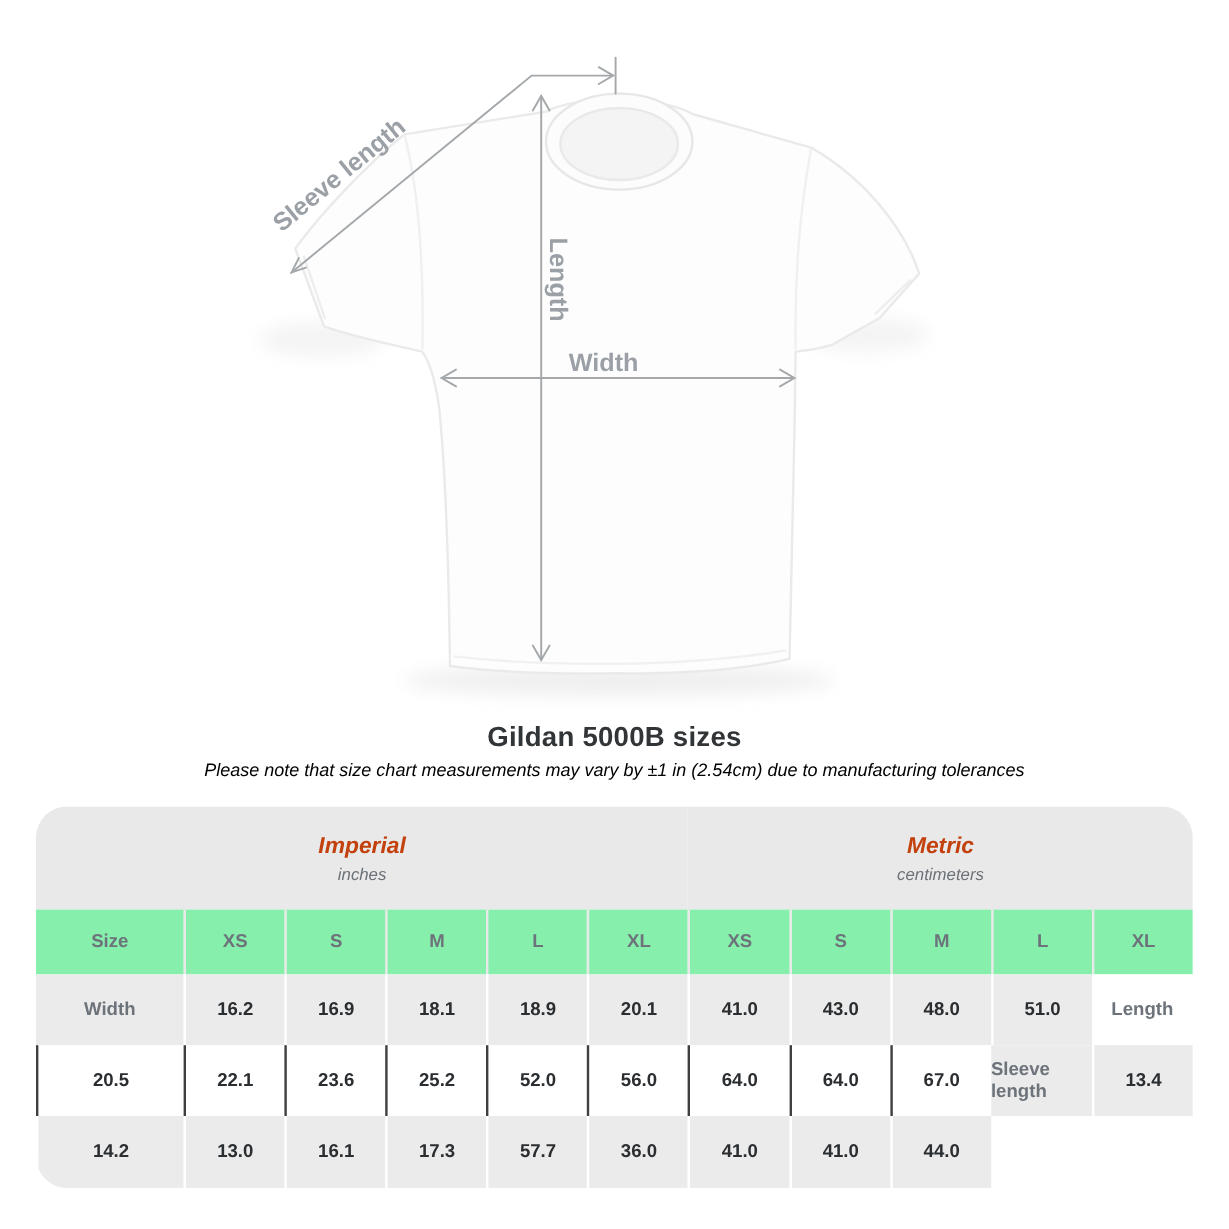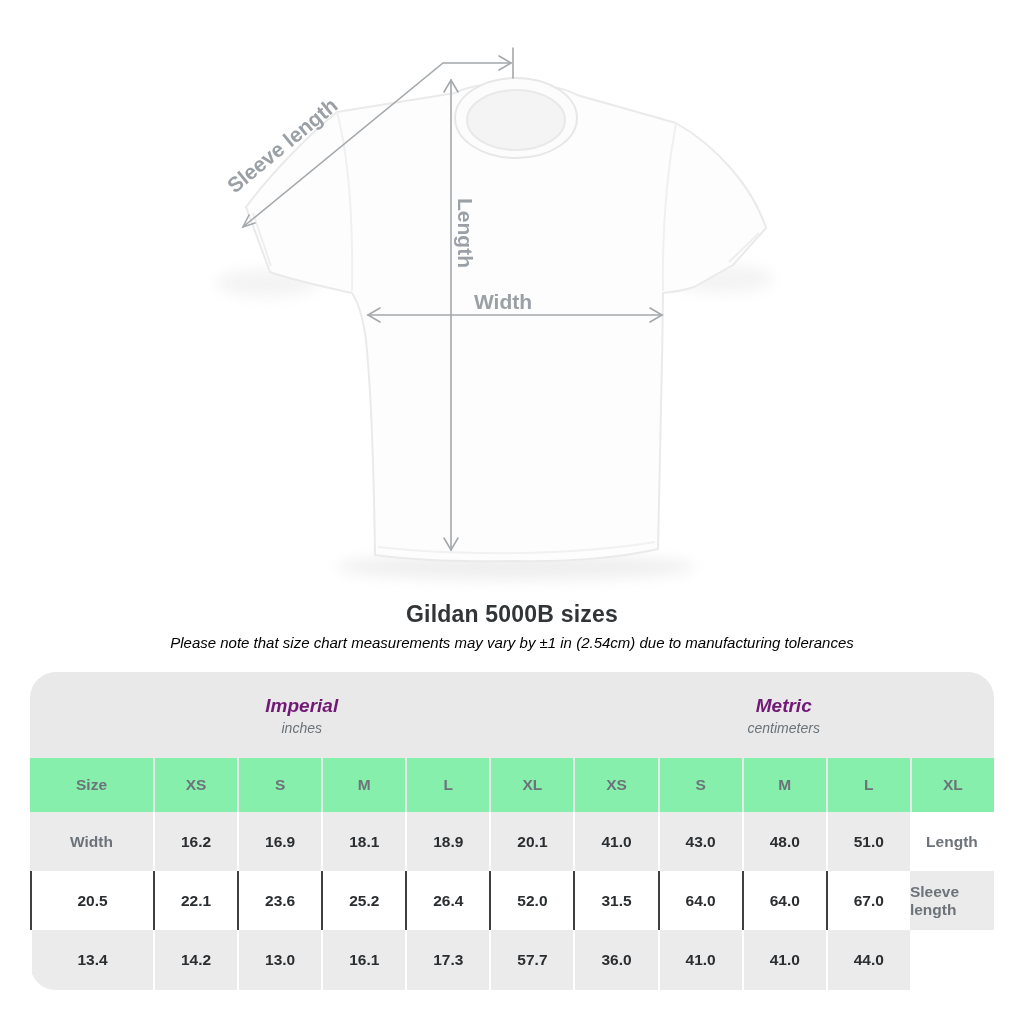--- a/index.html
+++ b/index.html
@@ -32,21 +32,21 @@
     grid-template-rows:86px 54px 59px 59px 60px;
     border-radius:26px;overflow:hidden;
     background:#ffffff;
   }
   .band{
     background:#e9e9e9;display:flex;flex-direction:column;align-items:center;justify-content:center;
     gap:3px;grid-row:1;
   }
   .band-imperial{grid-column:1 / 7;}
   .band-metric{grid-column:7 / 12;}
-  .unit-label{font-size:19px;font-weight:bold;font-style:italic;color:#701a75;}
+  .unit-label{font-size:19px;font-weight:bold;font-style:italic;color:#c2410c;}
   .unit-sub{font-size:14px;font-style:italic;color:#6b7278;}
 
   .cell{
     display:flex;align-items:center;justify-content:center;
     font-size:15.5px;color:#2b2e31;font-weight:bold;
   }
   .hcell{background:#86efac;font-weight:bold;color:#6d737a;border-left:2px solid #e9e9e9;}
   .rowlabel{font-weight:bold;color:#6d737a;border-left:none !important;}
   .row-gray{background:#ebebeb;border-left:2px solid #ffffff;}
   .row-white{background:#ffffff;border-left:2px solid #404040;}
@@ -156,23 +156,22 @@
     <div class="cell row-gray">41.0</div>
     <div class="cell row-gray">43.0</div>
     <div class="cell row-gray">48.0</div>
     <div class="cell row-gray">51.0</div>
 
     <div class="cell row-white rowlabel first">Length</div>
     <div class="cell row-white">20.5</div>
     <div class="cell row-white">22.1</div>
     <div class="cell row-white">23.6</div>
     <div class="cell row-white">25.2</div>
-    <div class="cell row-white">26.4</div>
     <div class="cell row-white">52.0</div>
-    <div class="cell row-white">31.5</div>
+    <div class="cell row-white">56.0</div>
     <div class="cell row-white">64.0</div>
     <div class="cell row-white">64.0</div>
     <div class="cell row-white">67.0</div>
 
     <div class="cell row-gray rowlabel first">Sleeve length</div>
     <div class="cell row-gray">13.4</div>
     <div class="cell row-gray">14.2</div>
     <div class="cell row-gray">13.0</div>
     <div class="cell row-gray">16.1</div>
     <div class="cell row-gray">17.3</div>

